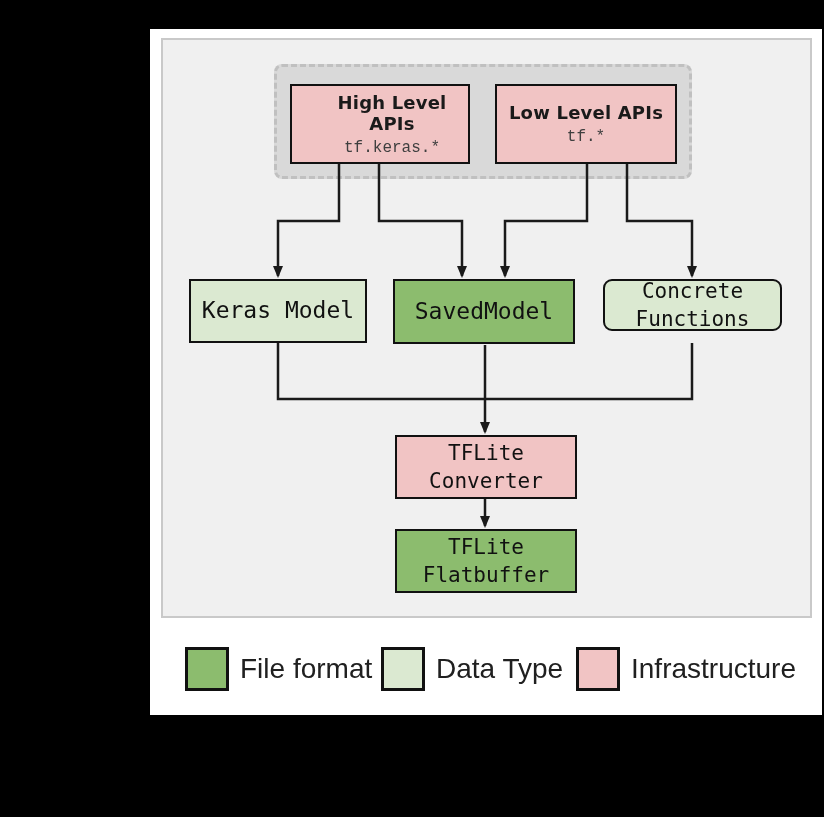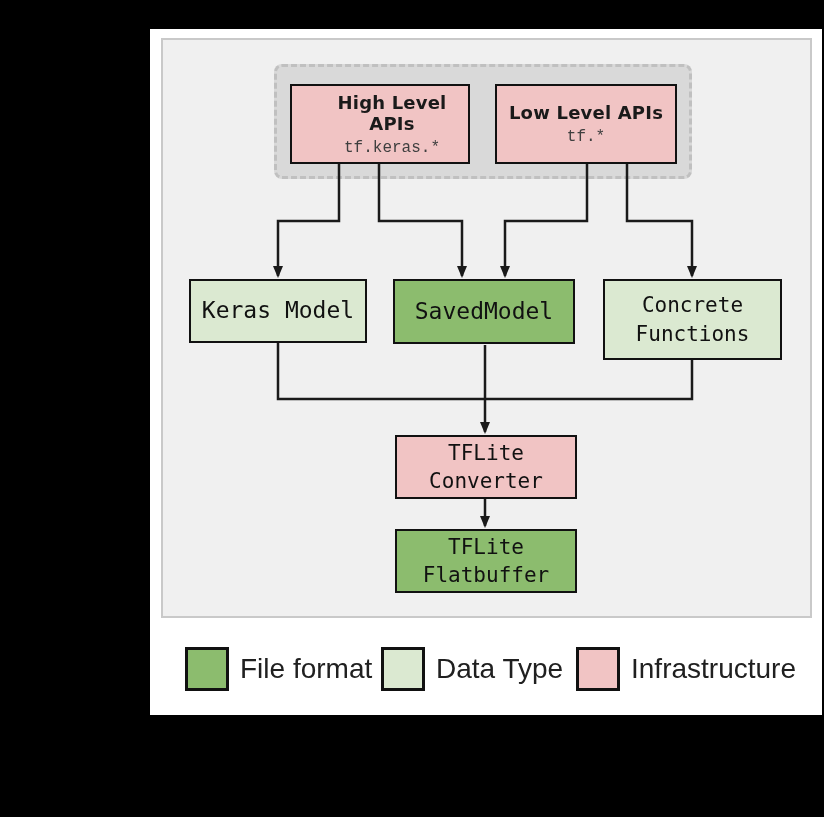--- a/index.html
+++ b/index.html
@@ -37,21 +37,21 @@
     text-align:center;
   }
   .type-infrastructure { background:#f1c4c4; }
   .type-file-format    { background:#8cbc6e;align-items:center; }
   .type-data-type      { background:#dbe9d1; }
 
   .node-high { left:127px; top:44px;  width:180px; height:80px;padding-left:24px; }
   .node-low  { left:332px; top:44px;  width:182px; height:80px; }
   .node-keras{ left:26px;  top:239px; width:178px; height:64px; }
   .node-saved{ left:230px; top:239px; width:182px; height:65px; }
-  .node-concrete { left:440px; top:239px; width:179px; height:81px; }
+  .node-concrete { left:440px; top:239px; width:179px; height:52px;border-radius:9px; }
   .node-converter { left:232px; top:395px; width:182px; height:64px; }
   .node-flatbuffer{ left:232px; top:489px; width:182px; height:64px; }
 
   .api-title {
     font-size:18px; font-weight:600; color:#1a1a1a;
     letter-spacing:0.2px; margin-bottom:5px;
   }
   .api-subtitle {
     font-family:Liberation Mono, monospace;
     font-size:16px; color:#3f3f3f;

